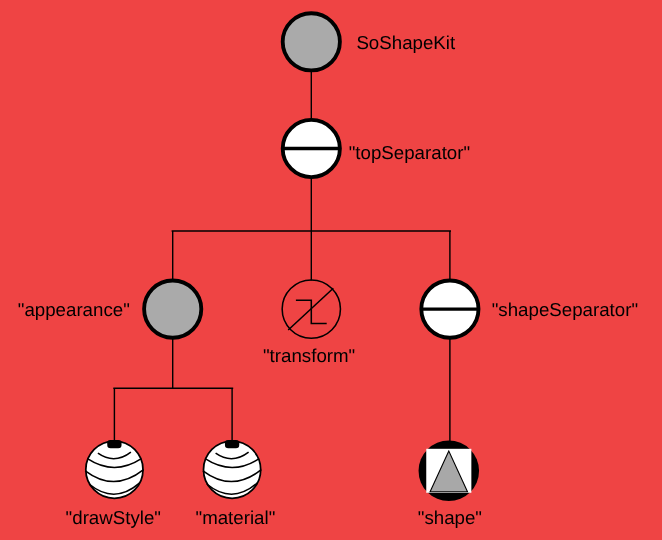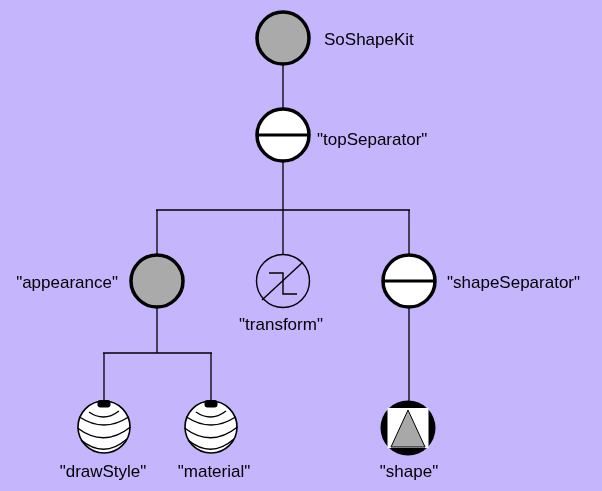--- a/index.html
+++ b/index.html
@@ -5,21 +5,21 @@
   html, body {
     margin: 0;
     padding: 0;
     background: #ffffff;
     font-family: "Liberation Sans", sans-serif;
   }
   .canvas {
     position: relative;
     width: 602px;
     height: 491px;
-    background: #c4b5fd;
+    background: #ef4444;
     overflow: hidden;
   }
   .edges {
     position: absolute;
     left: 0;
     top: 0;
   }
   .node {
     position: absolute;
     width: 62px;

